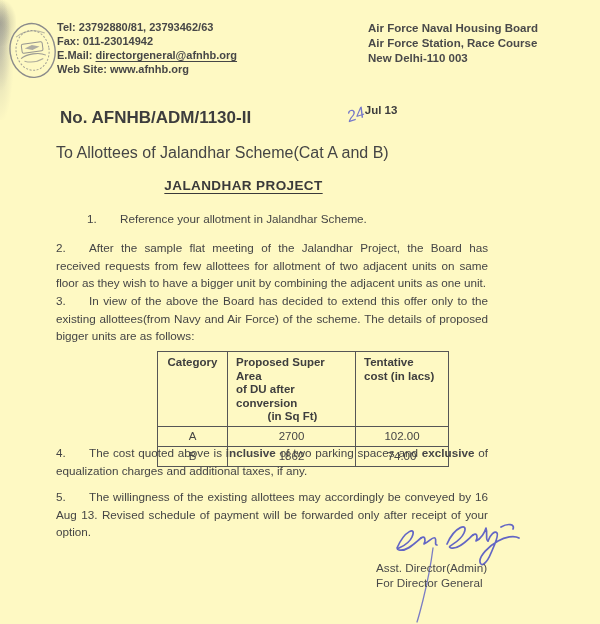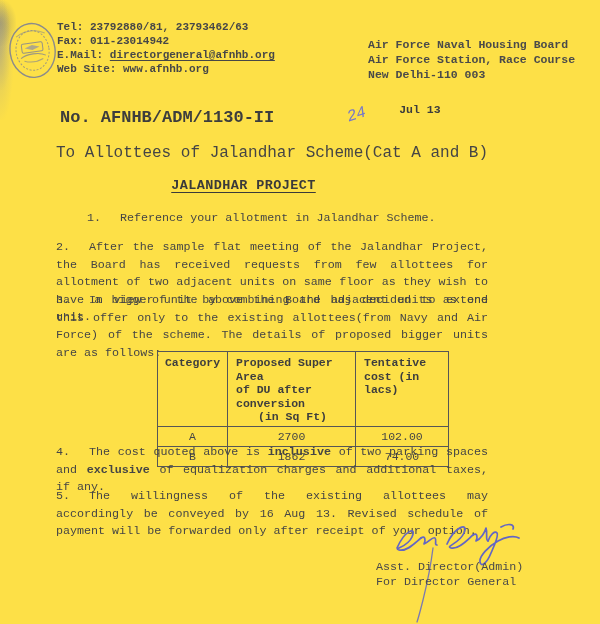--- a/index.html
+++ b/index.html
@@ -4,55 +4,55 @@
 <style>
   * { margin: 0; padding: 0; box-sizing: border-box; }
   html, body { width: 600px; height: 624px; }
   body {
     font-family: "Liberation Sans", sans-serif;
     background: #fbfbf9;
     color: #414141;
     position: relative;
     overflow: hidden;
   }
-  .page { position: absolute; inset: 0; background: #fde047; font-family: Liberation Mono, monospace; }
+  .page { position: absolute; inset: 0; background: #fef9c3; }
 
   
   .smudge { position: absolute; pointer-events: none; }
   .sm1 { left:0; top:208; width:16px; height:46px;
          background: radial-gradient(ellipse at left center, rgba(110,110,110,.5), rgba(110,110,110,0) 75%); }
   .sm2 { left:0; top:258; width:11px; height:90px;
          background: radial-gradient(ellipse at left center, rgba(140,140,140,.35), rgba(140,140,140,0) 75%); }
   .sm3 { left:0; top:415; width:13px; height:120px;
          background: radial-gradient(ellipse at left center, rgba(150,150,150,.3), rgba(150,150,150,0) 75%); }
   .sm4 { left:0; top:552; width:9px; height:60px;
          background: radial-gradient(ellipse at left center, rgba(150,150,150,.28), rgba(150,150,150,0) 75%); }
 
   .b { font-weight: bold; }
   .abs { position: absolute; }
 
   
   .seal { left: 8px; top: 21px; width: 49px; height: 59px; }
   .contact { left: 57px; top: 20px; font-size: 11px; font-weight: bold; color: #474747; line-height: 14px; }
   .contact .u { text-decoration: underline; text-underline-offset: 2px; }
-  .address { left: 368px; top: 21px; font-size: 11.5px; font-weight: bold; color: #4a4a4a; line-height: 15px; margin-top: 16px; }
+  .address { left: 368px; top: 21px; font-size: 11.5px; font-weight: bold; color: #4a4a4a; line-height: 15px; }
 
   
   .refline { left: 60px; top: 108px; font-size: 17px; font-weight: bold; color: #3d3d3d; }
   .dateline { left: 346px; top: 103px; font-size: 11.5px; font-weight: bold; color: #3d3d3d; }
   .hw-day {
     display: inline-block;
     font-style: italic;
     font-weight: normal;
     font-size: 16px;
     color: #7678c9;
     transform: rotate(-18deg) translateY(3px);
     margin-right: 1px;
   }
-  .date-rest { vertical-align: 3px; margin-left: 33px; }
+  .date-rest { vertical-align: 3px; }
 
   .addressee { left: 56px; top: 144px; font-size: 16px; color: #454545; }
 
   .title-wrap { left: 0; top: 176px; width: 487px; text-align: center; }
   .title {
     display: inline;
     font-size: 13.5px;
     font-weight: bold;
     color: #3a3a3a;
     letter-spacing: .4px;

